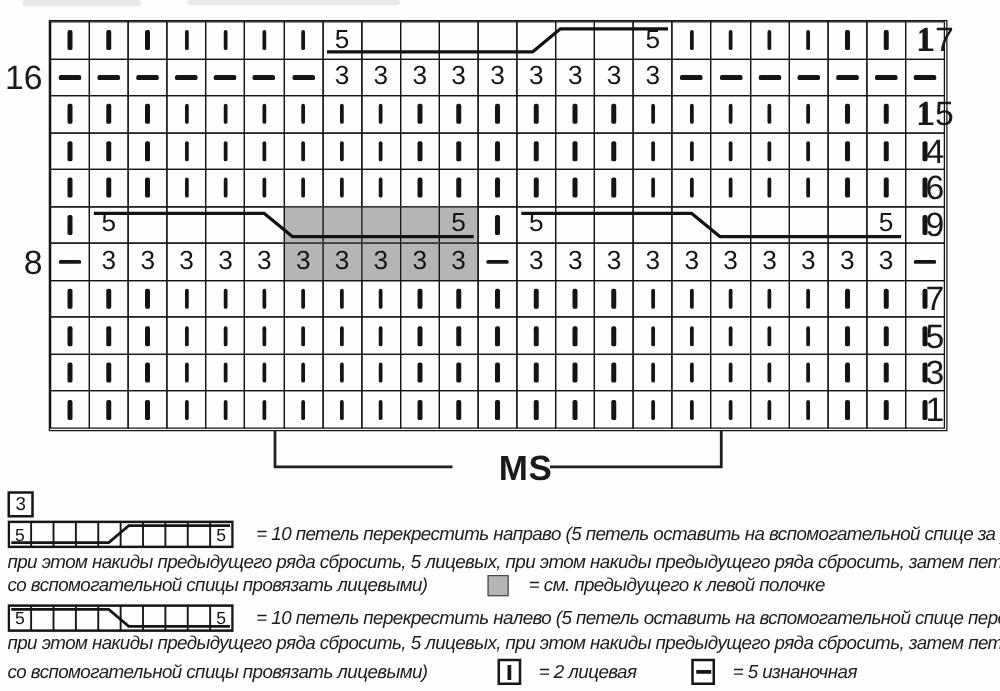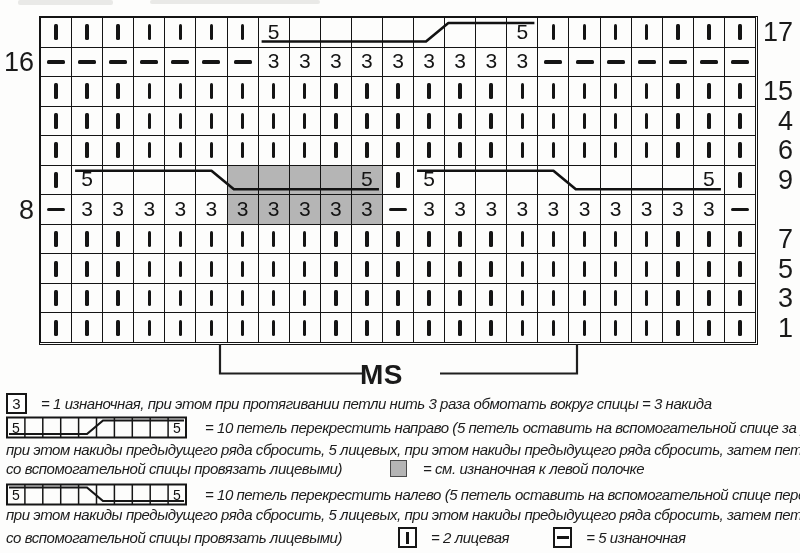--- a/index.html
+++ b/index.html
@@ -6,23 +6,23 @@
   #page{position:relative;width:800px;height:553px;background:#fdfdfc;overflow:hidden;
         font-family:"Liberation Sans",sans-serif;color:#161616;}
   #grid{position:absolute;left:39px;top:16px;width:717px;height:327px;border:1px solid #141414;}
   .cell{position:absolute;box-sizing:border-box;border:1px solid #141414;
         display:flex;align-items:center;justify-content:center;}
   .kbar{display:block;width:3.5px;height:16px;background:#141414;border-radius:1.5px;}
   .pdash{display:block;width:18px;height:3.5px;background:#141414;border-radius:1.5px;}
   .ctext{font-size:21px;line-height:1;color:#141414;transform:translateY(-1px);}
   .rowlabel{position:absolute;font-size:27px;line-height:28px;color:#1a1a1a;}
   .rowlabel.left{left:0;width:34px;text-align:right;}
-  .rowlabel.right{left:753px;width:40px;text-align:right;}
+  .rowlabel.right{left:728px;width:40px;text-align:center;}
   #overlay{position:absolute;left:0;top:0;width:800px;height:553px;pointer-events:none;}
-  #ms{position:absolute;left:360px;top:359px;width:82px;text-align:left;
+  #ms{position:absolute;left:360px;top:359px;width:82px;text-align:right;
       font-size:28px;font-weight:700;letter-spacing:0.5px;color:#1a1a1a;}
   .legend{position:absolute;left:0;top:0;width:800px;height:553px;}
   .lg-line{position:absolute;left:6px;right:0;display:flex;align-items:center;white-space:nowrap;}
   .lg-text{font-style:italic;font-size:15px;letter-spacing:-0.45px;color:#1c1c1c;}
   .symbox{box-sizing:border-box;width:21px;height:21px;border:2px solid #161616;
           display:inline-flex;align-items:center;justify-content:center;flex:none;
           font-size:15px;color:#161616;background:#fff;}
   .graybox{box-sizing:border-box;width:17px;height:17px;border:1.5px solid #4a4a4a;flex:none;}
   .minibar{display:block;width:2.5px;height:12px;background:#161616;}
   .minidash{display:block;width:12px;height:2.5px;background:#161616;}
@@ -761,21 +761,20 @@
     </svg>
 
   <div id="ms">MS</div>
 
   <div class="legend">
 
     <div class="lg-line" style="top:393px;">
       <span class="symbox">
           <span>3</span>
         </span>
-      <span class="lg-text" style="margin-left:14px;">= 1 изнаночная, при этом при протягивании петли нить 3 раза обмотать вокруг спицы = 3 накида</span>
     </div>
 
     <div class="lg-line" style="top:416px;">
       <span class="strip" id="strip-right"><svg width="181" height="23" viewBox="0 0 181 23">
             <rect x="1" y="1.5" width="179" height="20" fill="none" stroke="#161616" stroke-width="2"></rect>
             <line x1="18.9" y1="1.5" x2="18.9" y2="21.5" stroke="#161616" stroke-width="1.5"></line>
             <line x1="36.8" y1="1.5" x2="36.8" y2="21.5" stroke="#161616" stroke-width="1.5"></line>
             <line x1="54.699999999999996" y1="1.5" x2="54.699999999999996" y2="21.5" stroke="#161616" stroke-width="1.5"></line>
             <line x1="72.6" y1="1.5" x2="72.6" y2="21.5" stroke="#161616" stroke-width="1.5"></line>
             <line x1="90.5" y1="1.5" x2="90.5" y2="21.5" stroke="#161616" stroke-width="1.5"></line>
@@ -790,21 +789,21 @@
       <span class="lg-text" style="margin-left:18px;">= 10 петель перекрестить направо (5 петель оставить на вспомогательной спице за работой,</span>
     </div>
 
     <div class="lg-line" style="top:441px;">
       <span class="lg-text">при этом накиды предыдущего ряда сбросить, 5 лицевых, при этом накиды предыдущего ряда сбросить, затем петли</span>
     </div>
 
     <div class="lg-line" style="top:460px;">
       <span class="lg-text">со вспомогательной спицы провязать лицевыми)</span>
       <span class="graybox" id="graybox" style="margin-left: 48px; background: rgb(181, 181, 181);"></span>
-      <span class="lg-text" style="margin-left:16px;">= см. изнаночная к левой полочке</span>
+      <span class="lg-text" style="margin-left:16px;">= см. предыдущего к левой полочке</span>
     </div>
 
     <div class="lg-line" style="top:483px;">
       <span class="strip" id="strip-left"><svg width="181" height="23" viewBox="0 0 181 23">
             <rect x="1" y="1.5" width="179" height="20" fill="none" stroke="#161616" stroke-width="2"></rect>
             <line x1="18.9" y1="1.5" x2="18.9" y2="21.5" stroke="#161616" stroke-width="1.5"></line>
             <line x1="36.8" y1="1.5" x2="36.8" y2="21.5" stroke="#161616" stroke-width="1.5"></line>
             <line x1="54.699999999999996" y1="1.5" x2="54.699999999999996" y2="21.5" stroke="#161616" stroke-width="1.5"></line>
             <line x1="72.6" y1="1.5" x2="72.6" y2="21.5" stroke="#161616" stroke-width="1.5"></line>
             <line x1="90.5" y1="1.5" x2="90.5" y2="21.5" stroke="#161616" stroke-width="1.5"></line>

